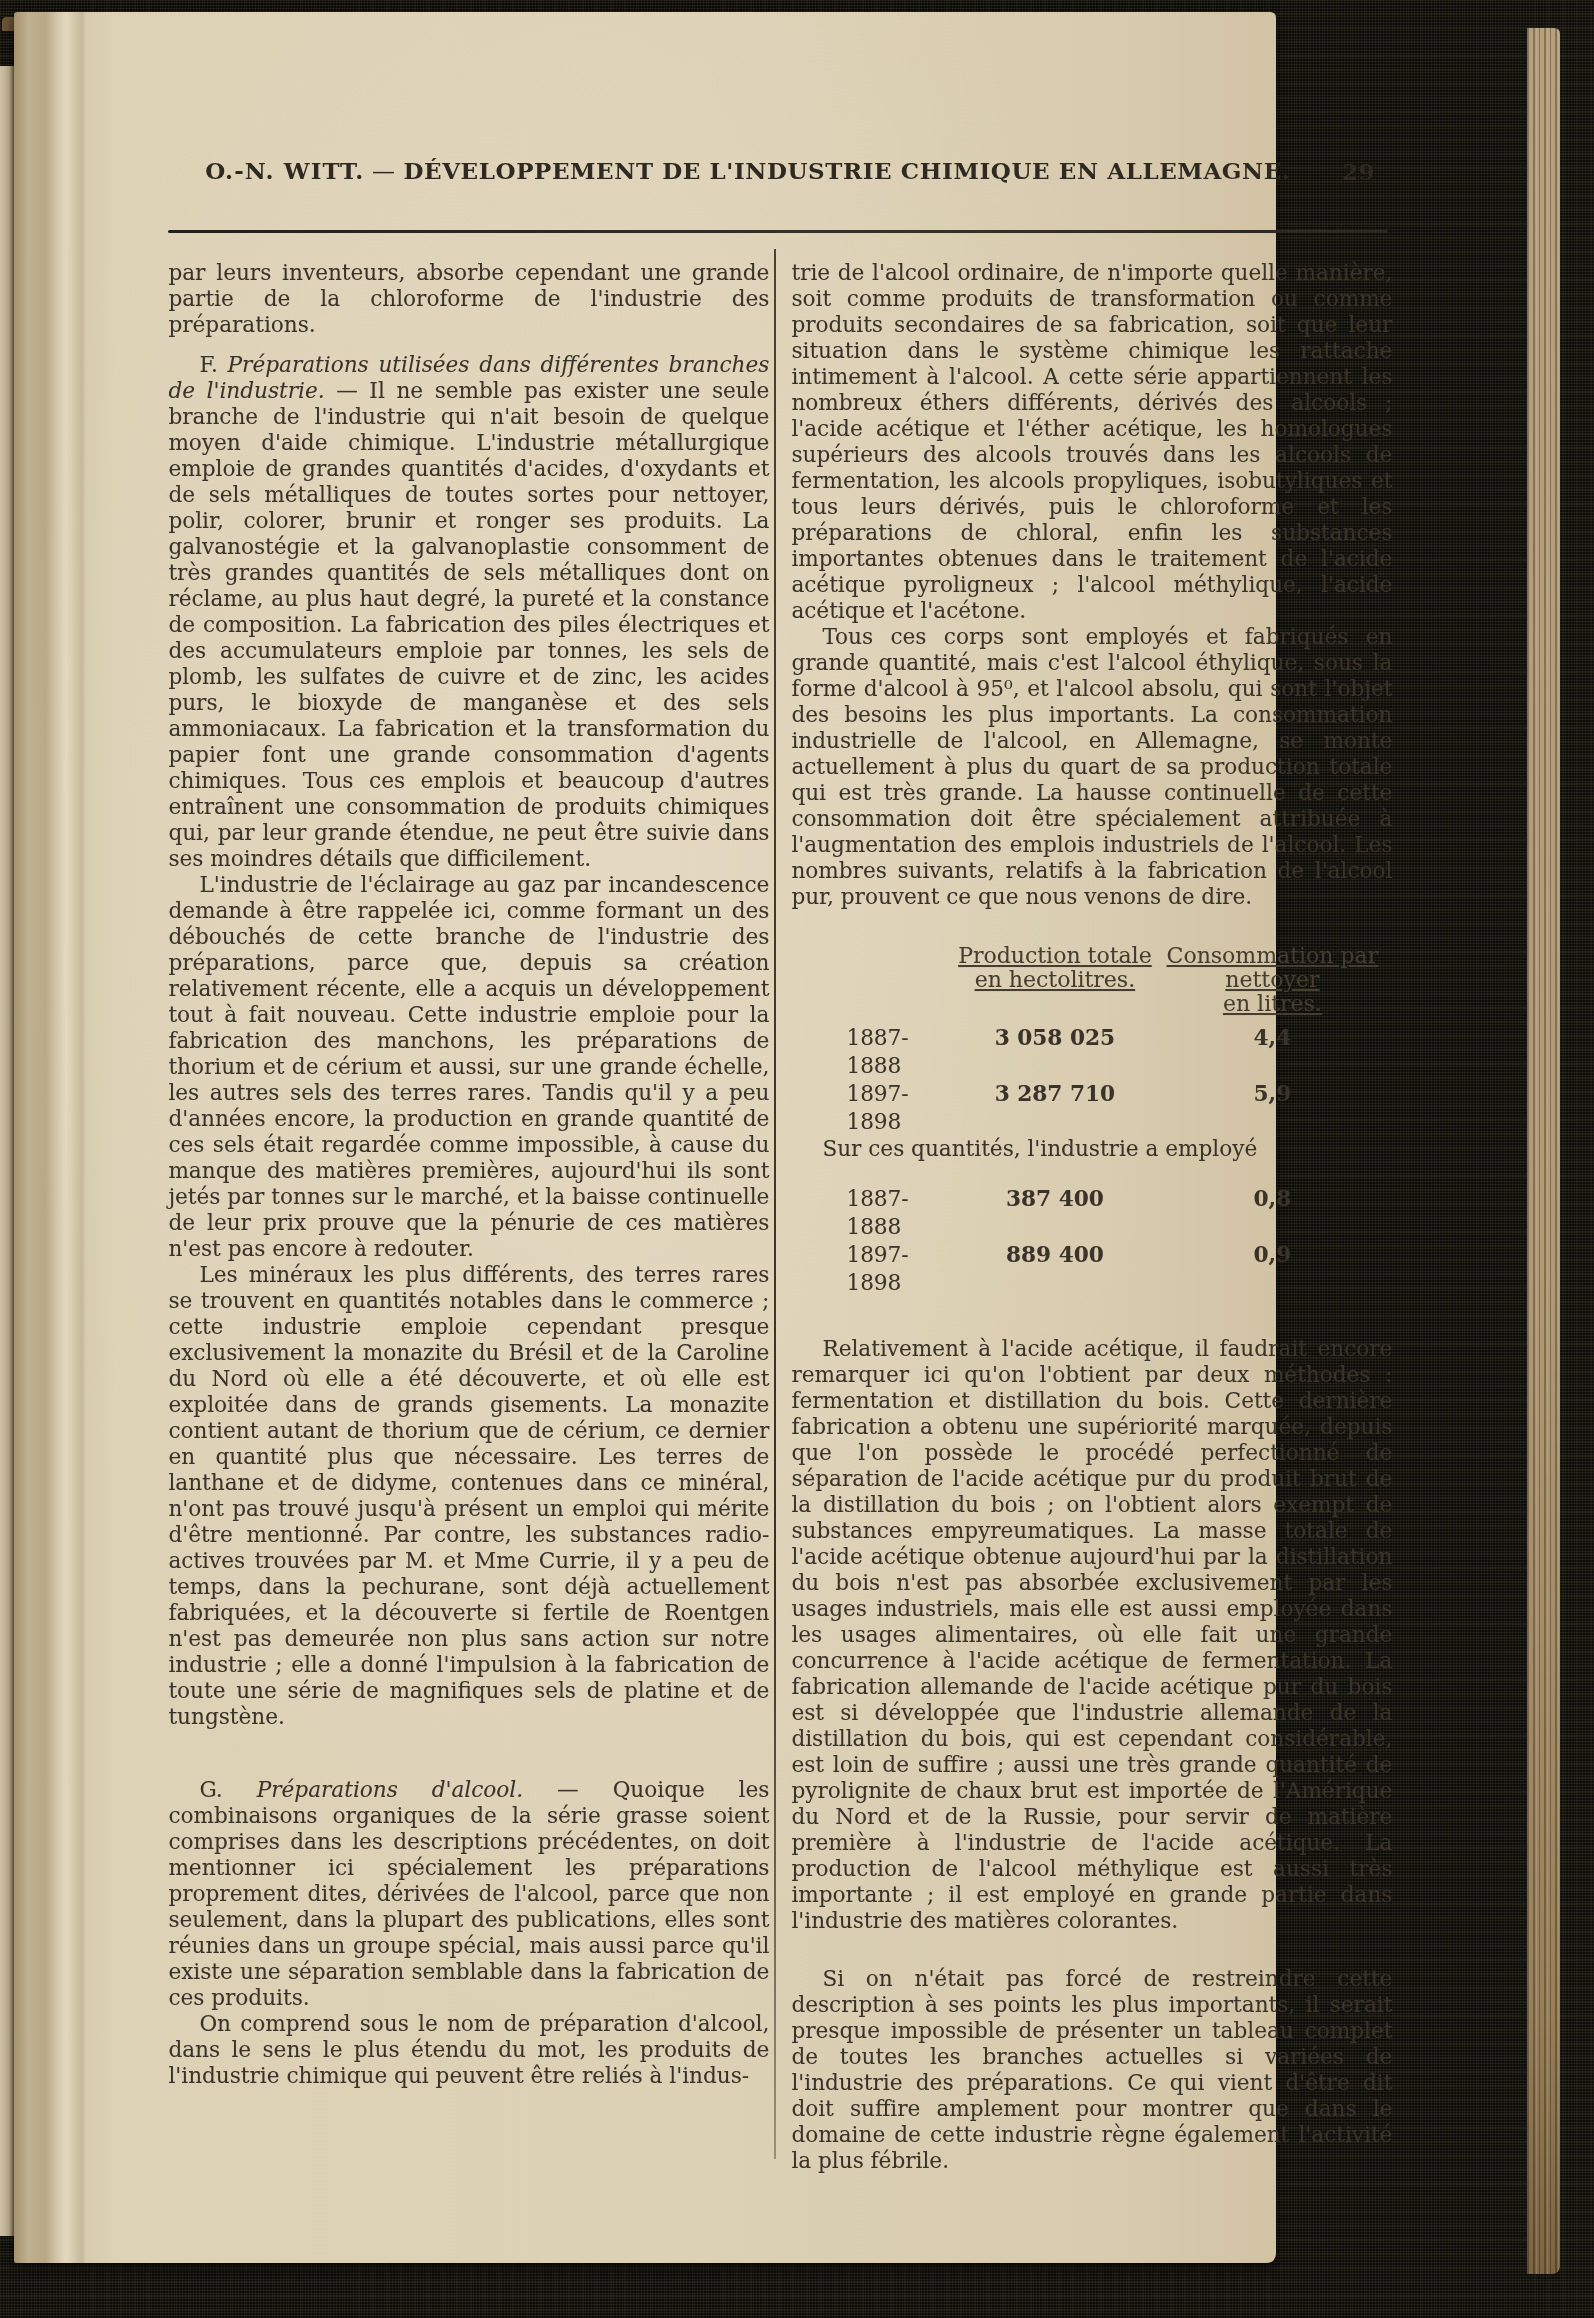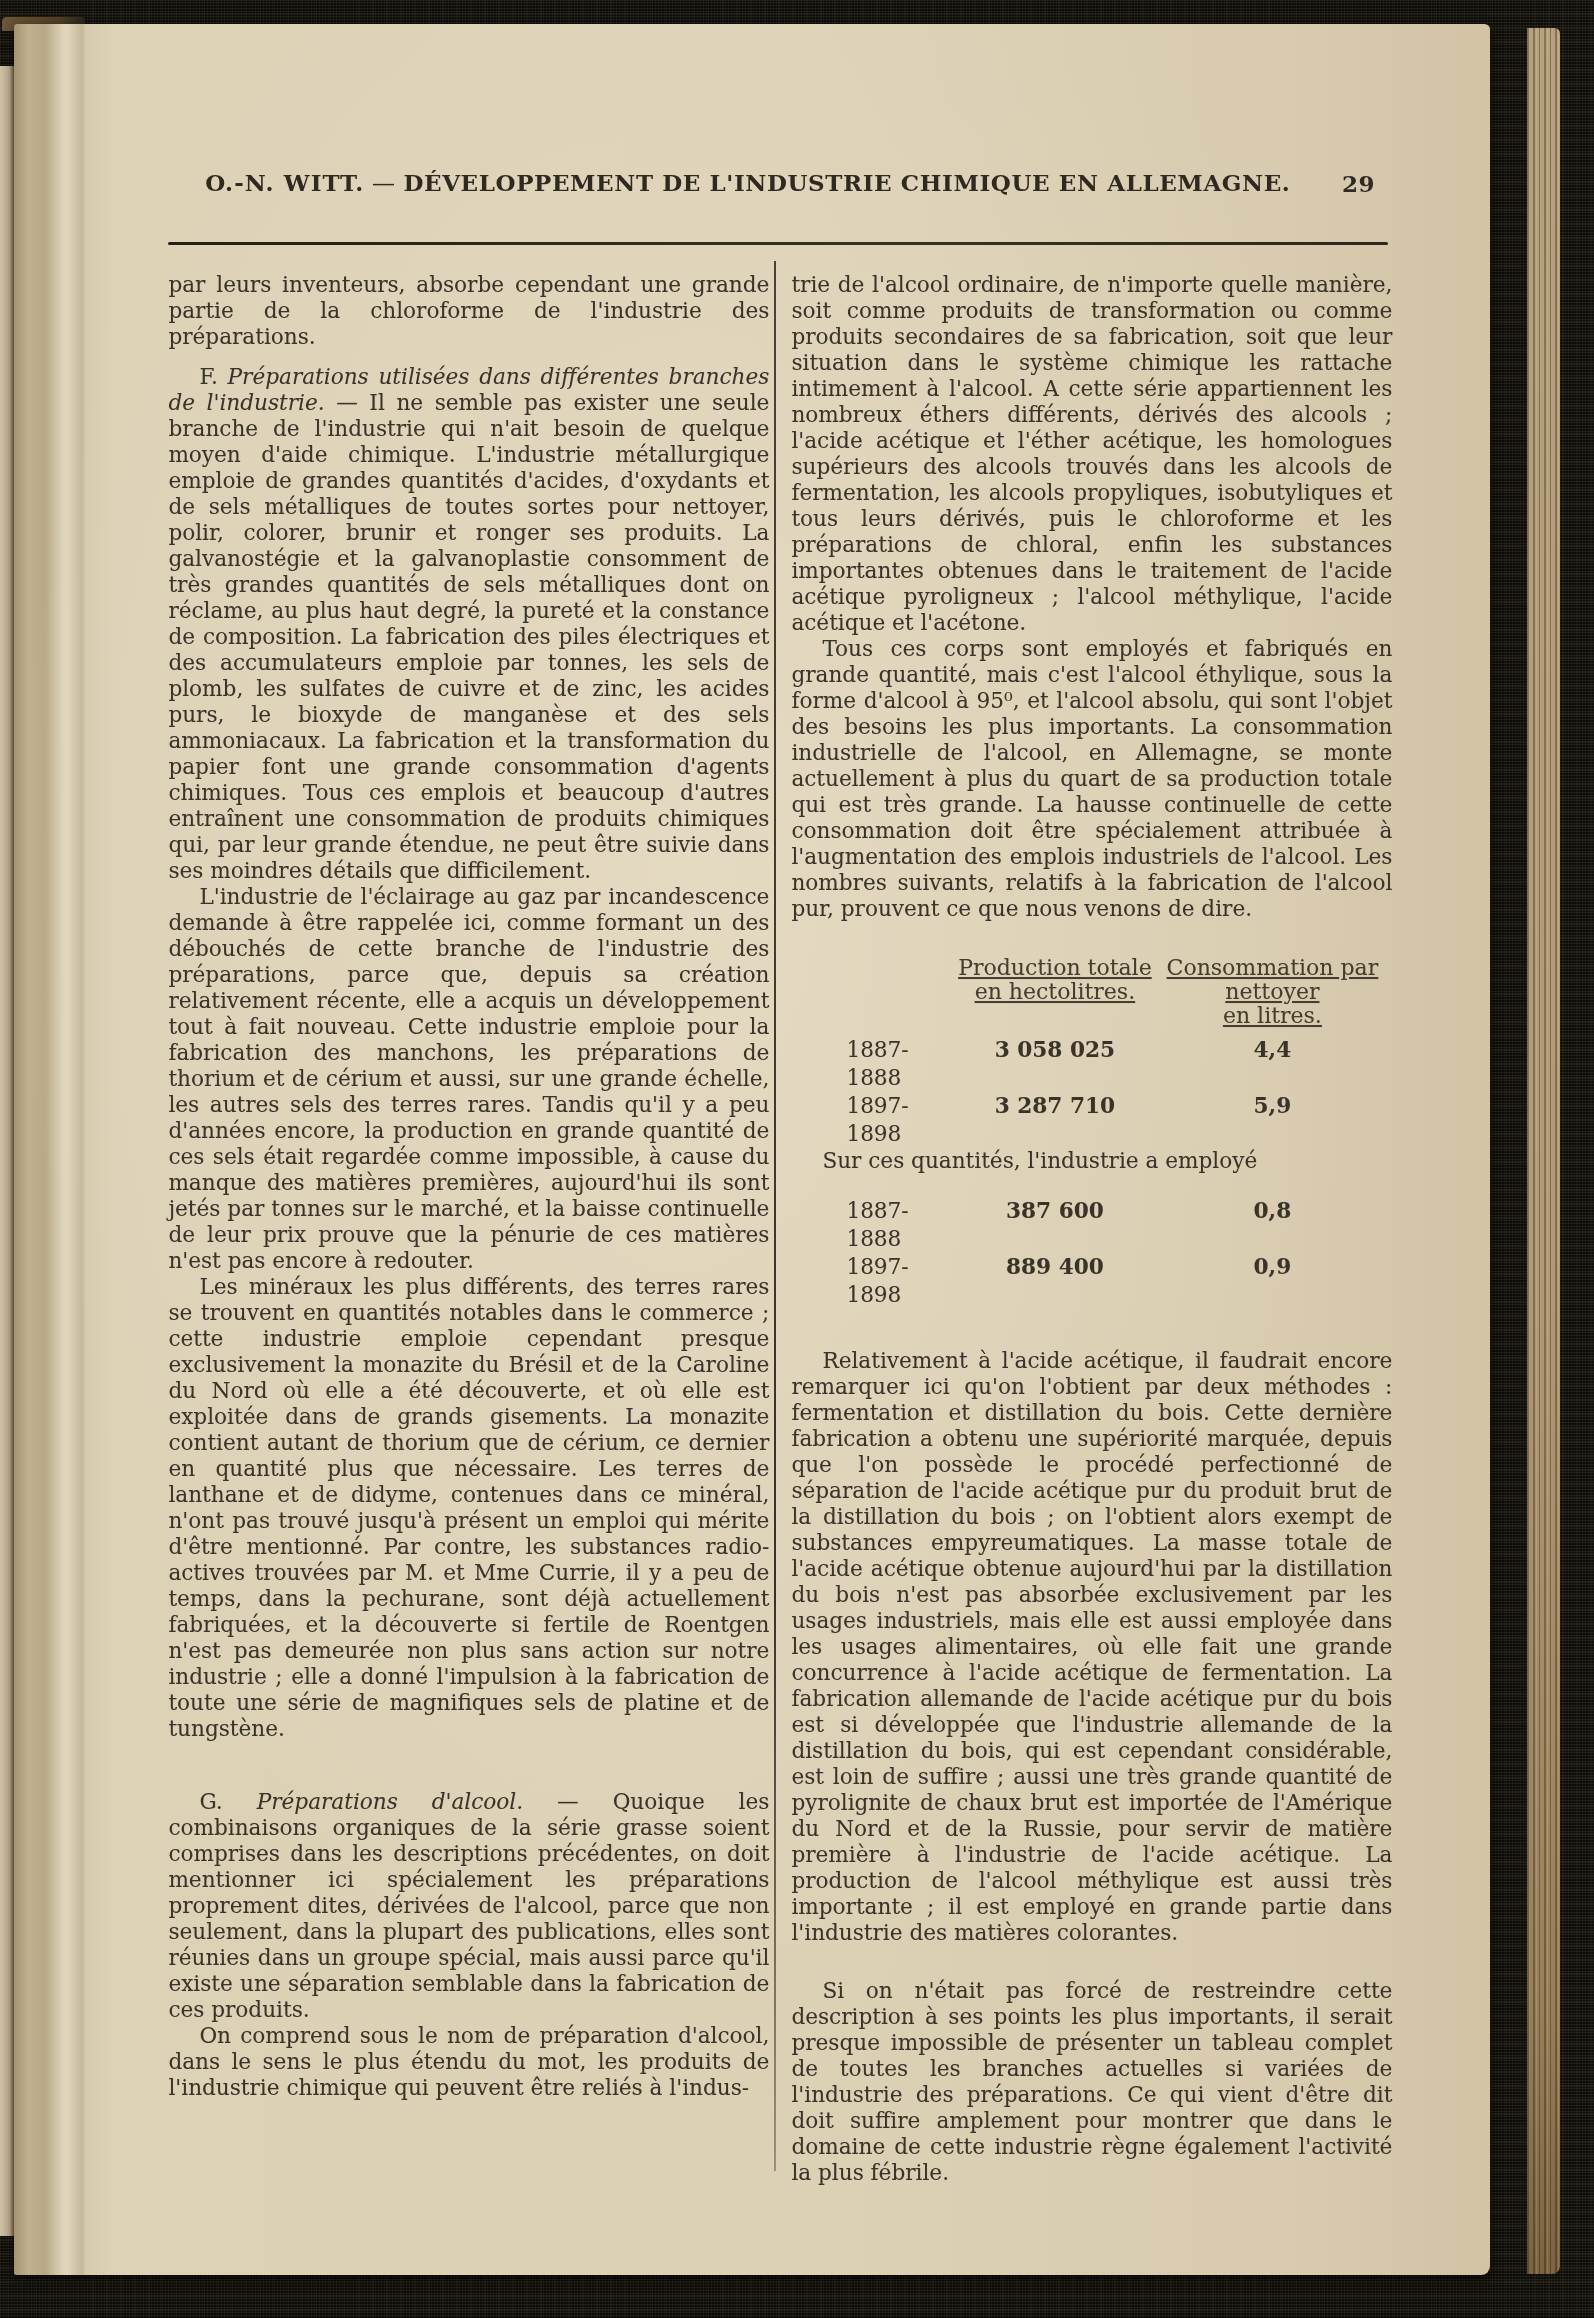--- a/index.html
+++ b/index.html
@@ -15,21 +15,21 @@
   .facing-page{
     position:absolute;left:0;top:66px;width:14.4px;height:2170px;
     background:linear-gradient(90deg,#cfc1a4,#c2b293 70%,#7e6d4f 100%);
   }
   .spine-corner{
     position:absolute;left:2.2px;top:16.6px;width:83px;height:14.4px;
     background:linear-gradient(90deg,#6d5737,#513f24 70%,#2a2318);
     border-radius:4.4px 2.2px 1.1px 1.1px;
   }
   .paper{
-    position:absolute;left:14.4px;top:24px;width:1476px;height:2251px;
+    position:absolute;left:14.4px;top:12px;width:1262px;height:2251px;
     border-radius:3.3px 5.5px 8.9px 2.2px;
     background:
       radial-gradient(ellipse at 46% 38%, rgba(235,226,203,.55) 0%, rgba(0,0,0,0) 60%),
       linear-gradient(90deg,#a6926f 0px,#c0b08f 14.4px,#b8a888 31px,#d3c6a9 51px,#ddd1b6 100px,#dcd0b5 55%,#d8cbaf 86%,#d2c3a5 100%);
     box-shadow: 0 4.4px 12px rgba(0,0,0,.6);
   }
   .gutter-highlight{
     position:absolute;left:33px;top:0;width:39px;height:100%;
     background:linear-gradient(90deg, rgba(255,248,228,0) 0, rgba(255,248,228,.35) 50%, rgba(120,100,70,.18) 90%, rgba(0,0,0,0) 100%);
     pointer-events:none;
@@ -145,21 +145,21 @@
           <span class="t-value">3 287 710</span>
           <span class="t-percap">5,9</span>
         </div>
       </div>
 
       <p class="table-intro">Sur ces quantités, l'industrie a employé</p>
 
       <div class="data-table second">
         <div class="t-row">
           <span class="t-period">1887-1888</span>
-          <span class="t-value">387 600</span>
+          <span class="t-value">387 400</span>
           <span class="t-percap">0,8</span>
         </div>
         <div class="t-row">
           <span class="t-period">1897-1898</span>
           <span class="t-value">889 400</span>
           <span class="t-percap">0,9</span>
         </div>
       </div>
 
       <p class="para-rel">Relativement à l'acide acétique, il faudrait encore remarquer ici qu'on l'obtient par deux méthodes : fermentation et distillation du bois. Cette dernière fabrication a obtenu une supériorité marquée, depuis que l'on possède le procédé perfectionné de séparation de l'acide acétique pur du produit brut de la distillation du bois ; on l'obtient alors exempt de substances empyreumatiques. La masse totale de l'acide acétique obtenue aujourd'hui par la distillation du bois n'est pas absorbée exclusivement par les usages industriels, mais elle est aussi employée dans les usages alimentaires, où elle fait une grande concurrence à l'acide acétique de fermentation. La fabrication allemande de l'acide acétique pur du bois est si développée que l'industrie allemande de la distillation du bois, qui est cependant considérable, est loin de suffire ; aussi une très grande quantité de pyrolignite de chaux brut est importée de l'Amérique du Nord et de la Russie, pour servir de matière première à l'industrie de l'acide acétique. La production de l'alcool méthylique est aussi très importante ; il est employé en grande partie dans l'industrie des matières colorantes.</p>

